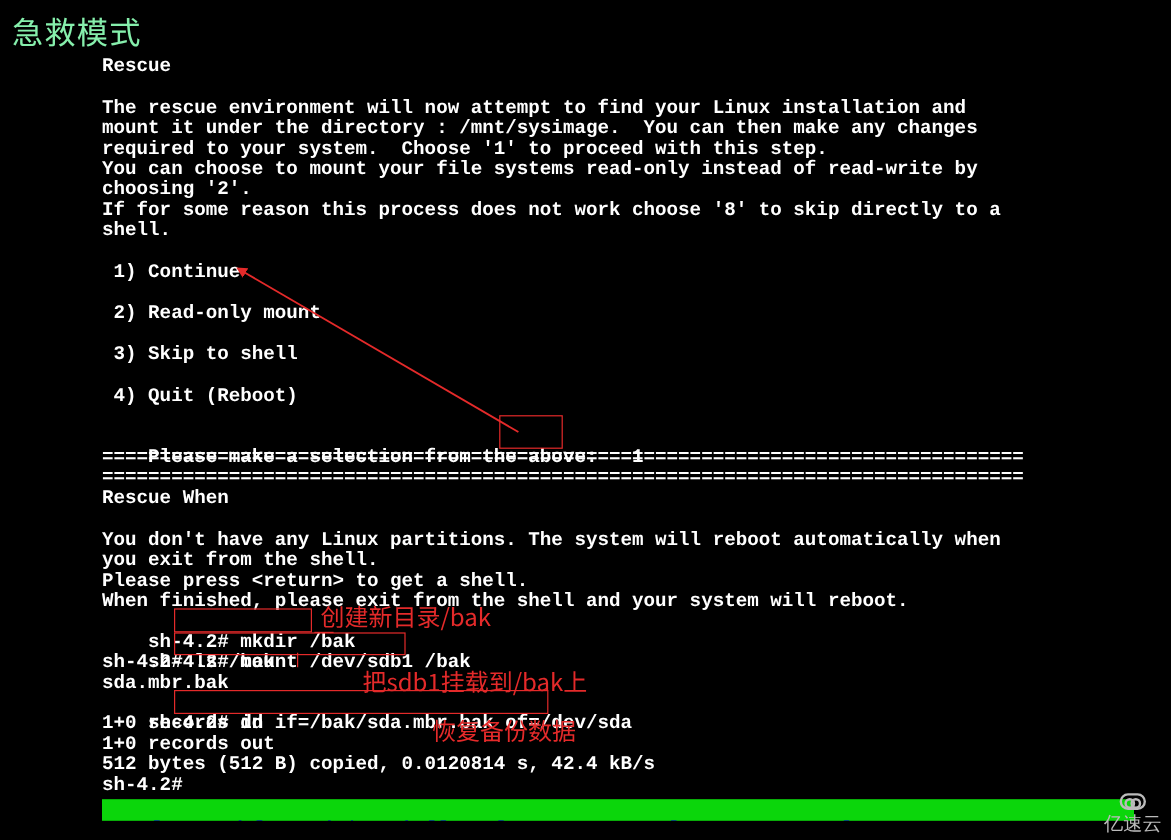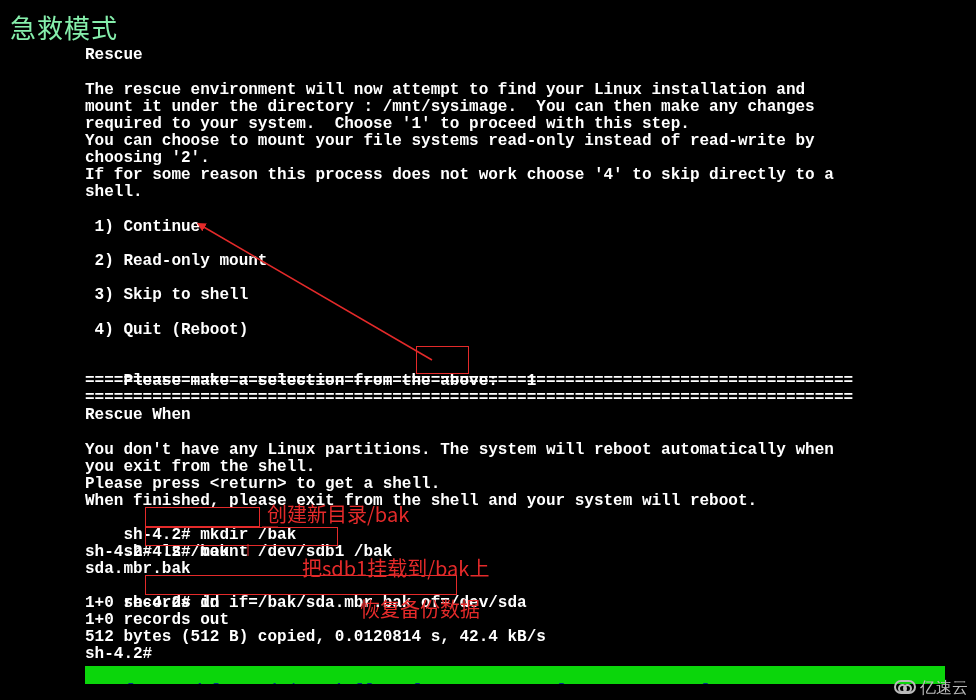--- a/index.html
+++ b/index.html
@@ -58,20 +58,21 @@
     position: absolute;
     right: 8px;
     bottom: 4px;
     color: #bbb;
     font-family: Arial, sans-serif;
     font-size: 16px;
     display: flex;
     align-items: center;
     gap: 4px;
     font-weight: normal;
+    flex-direction: column;
   }
   .watermark .wm-icon {
     width: 22px; height: 14px;
     border: 2px solid #bbb;
     border-radius: 10px;
     position: relative;
   }
   .watermark .wm-icon::before,
   .watermark .wm-icon::after {
     content:"";
@@ -91,21 +92,21 @@
 
   <div class="title-red">急救模式</div>
 
   
   <div class="line" style="top:47px">Rescue</div>
   <div class="line" style="top:99px">mount it under the directory : /mnt/sysimage.  You can then make any changes</div>
   <div class="line" style="top:82px">The rescue environment will now attempt to find your Linux installation and</div>
   <div class="line" style="top:116px">required to your system.  Choose '1' to proceed with this step.</div>
   <div class="line" style="top:133px">You can choose to mount your file systems read-only instead of read-write by</div>
   <div class="line" style="top:150px">choosing '2'.</div>
-  <div class="line" style="top:167px">If for some reason this process does not work choose '4' to skip directly to a</div>
+  <div class="line" style="top:167px">If for some reason this process does not work choose '8' to skip directly to a</div>
   <div class="line" style="top:184px">shell.</div>
 
   <div class="line" style="top:219px"> 1) Continue</div>
   <div class="line" style="top:253px"> 2) Read-only mount</div>
   <div class="line" style="top:287px"> 3) Skip to shell</div>
   <div class="line" style="top:322px"> 4) Quit (Reboot)</div>
 
   <div class="line" style="top:356px">
     <span>Please make a selection from the above: </span><span>  1</span>
   </div>

